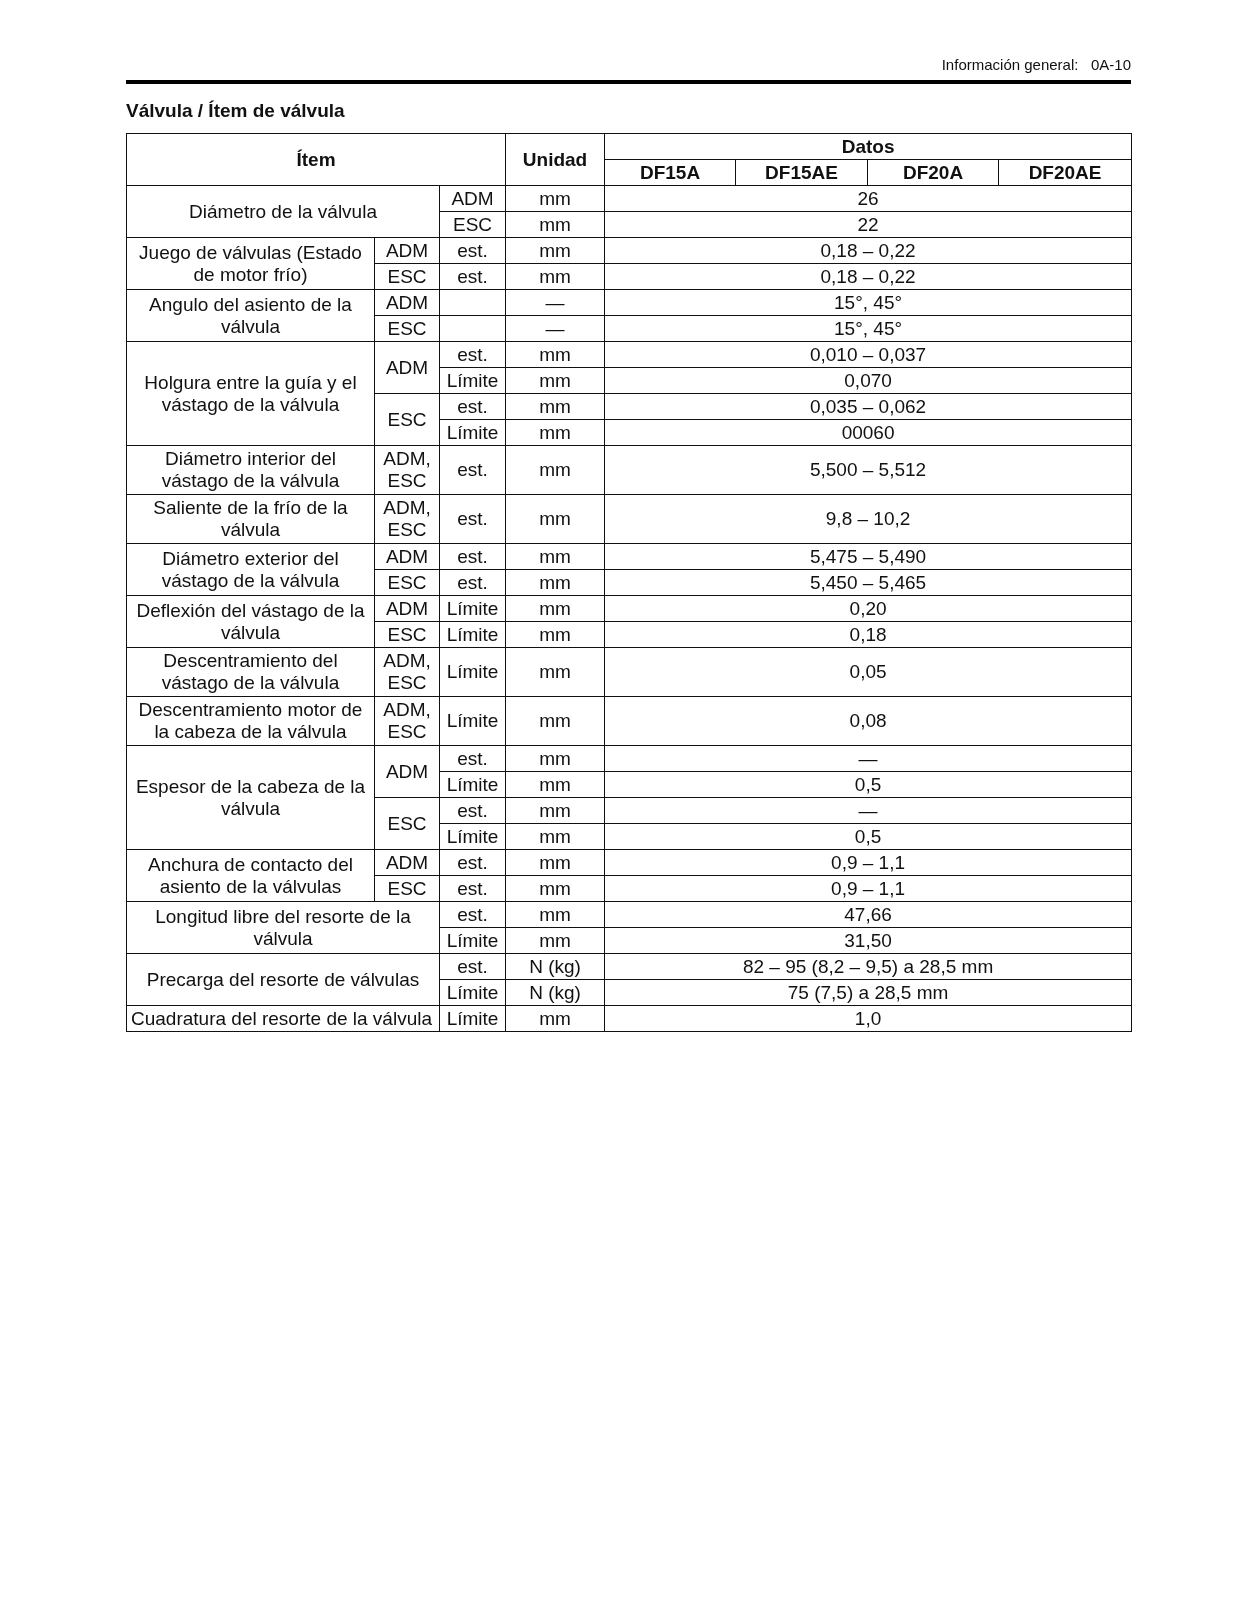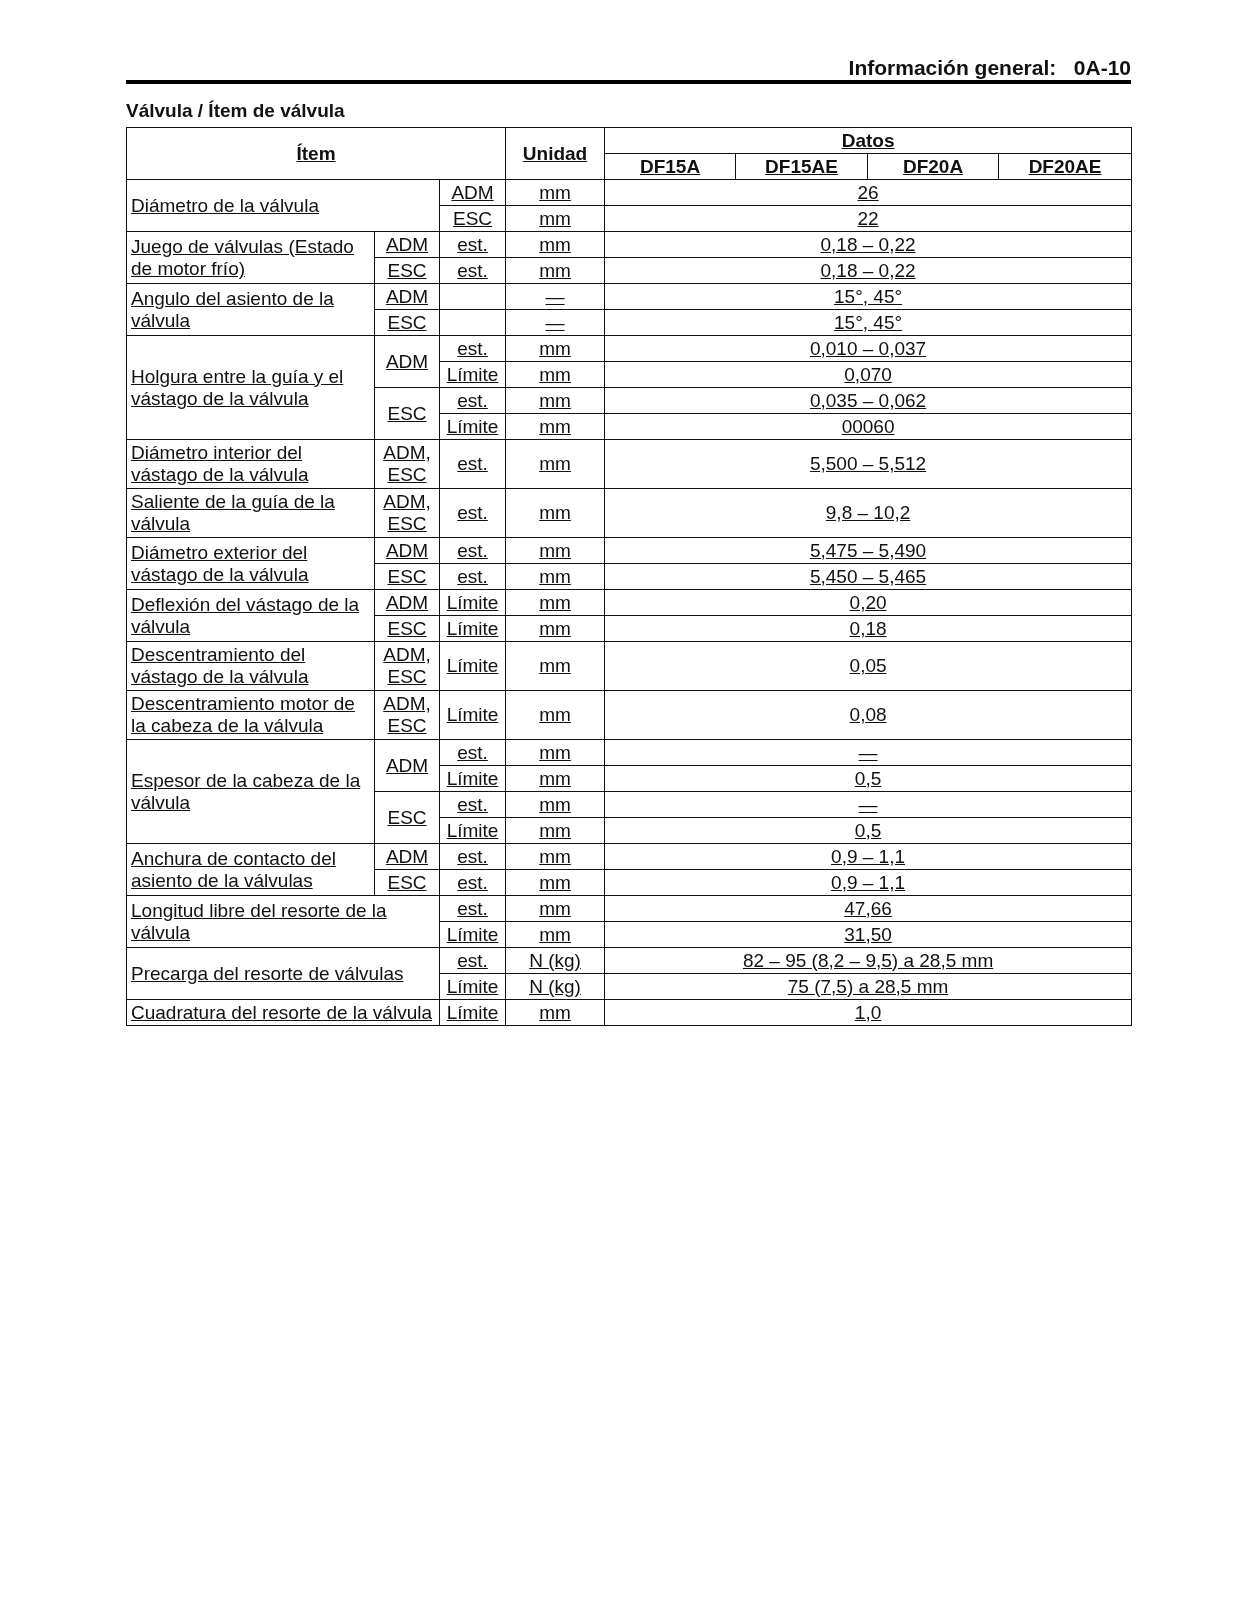--- a/index.html
+++ b/index.html
@@ -1,24 +1,24 @@
 <!DOCTYPE html>
 <html><head>
 <meta charset="utf-8">
 <style>
   html, body { margin: 0; padding: 0; background: #ffffff; }
   body { width: 1244px; height: 1600px; position: relative; font-family: "Liberation Sans", sans-serif; color: #111; }
   .page-header { position: absolute; left: 126px; top: 56px; width: 1005px; height: 28px; }
-  .page-header .ph-text { position: absolute; right: 0; top: 0; font-weight: bold; font-size: 21px; white-space: pre; margin-left: 8px; }
+  .page-header .ph-text { position: absolute; right: 0; top: 0; font-weight: normal; font-size: 15px; white-space: pre; margin-left: 8px; }
   .header-rule { position: absolute; left: 126px; top: 80px; width: 1005px; height: 4px; background: #000; }
   .section-title { position: absolute; left: 126px; top: 100px; font-weight: bold; font-size: 19px; }
-  table.spec { position: absolute; left: 126px; top: 127px; border-collapse: collapse; table-layout: fixed; width: 1005px; text-decoration: underline; }
+  table.spec { position: absolute; left: 126px; top: 133px; border-collapse: collapse; table-layout: fixed; width: 1005px; }
   table.spec td, table.spec th { border: 1.5px solid #111; padding: 0 4px; font-size: 19px; line-height: 22px; height: 25px; text-align: center; vertical-align: middle; font-weight: normal; }
   table.spec th { font-weight: bold; }
-  table.spec td.item { text-align: left; }
+  table.spec td.item { text-align: center; }
   table.spec td.tall { height: 48px; }
 </style>
 </head>
 <body>
 
 <div class="page-header">
   <span class="ph-text"><span>Información general:</span>   <span>0A-10</span></span>
 </div>
 <div class="header-rule"></div>
 <div class="section-title">Válvula / Ítem de válvula</div>
@@ -113,21 +113,21 @@
 
   <tr>
     <td class="item tall">Diámetro interior del vástago de la válvula</td>
     <td class="tall">ADM, ESC</td>
     <td class="tall">est.</td>
     <td class="tall">mm</td>
     <td class="tall" colspan="4">5,500 – 5,512</td>
   </tr>
 
   <tr>
-    <td class="item tall">Saliente de la guía de la válvula</td>
+    <td class="item tall">Saliente de la frío de la válvula</td>
     <td class="tall">ADM, ESC</td>
     <td class="tall">est.</td>
     <td class="tall">mm</td>
     <td class="tall" colspan="4">9,8 – 10,2</td>
   </tr>
 
   <tr>
     <td class="item" rowspan="2">Diámetro exterior del vástago de la válvula</td>
     <td>ADM</td>
     <td>est.</td>

